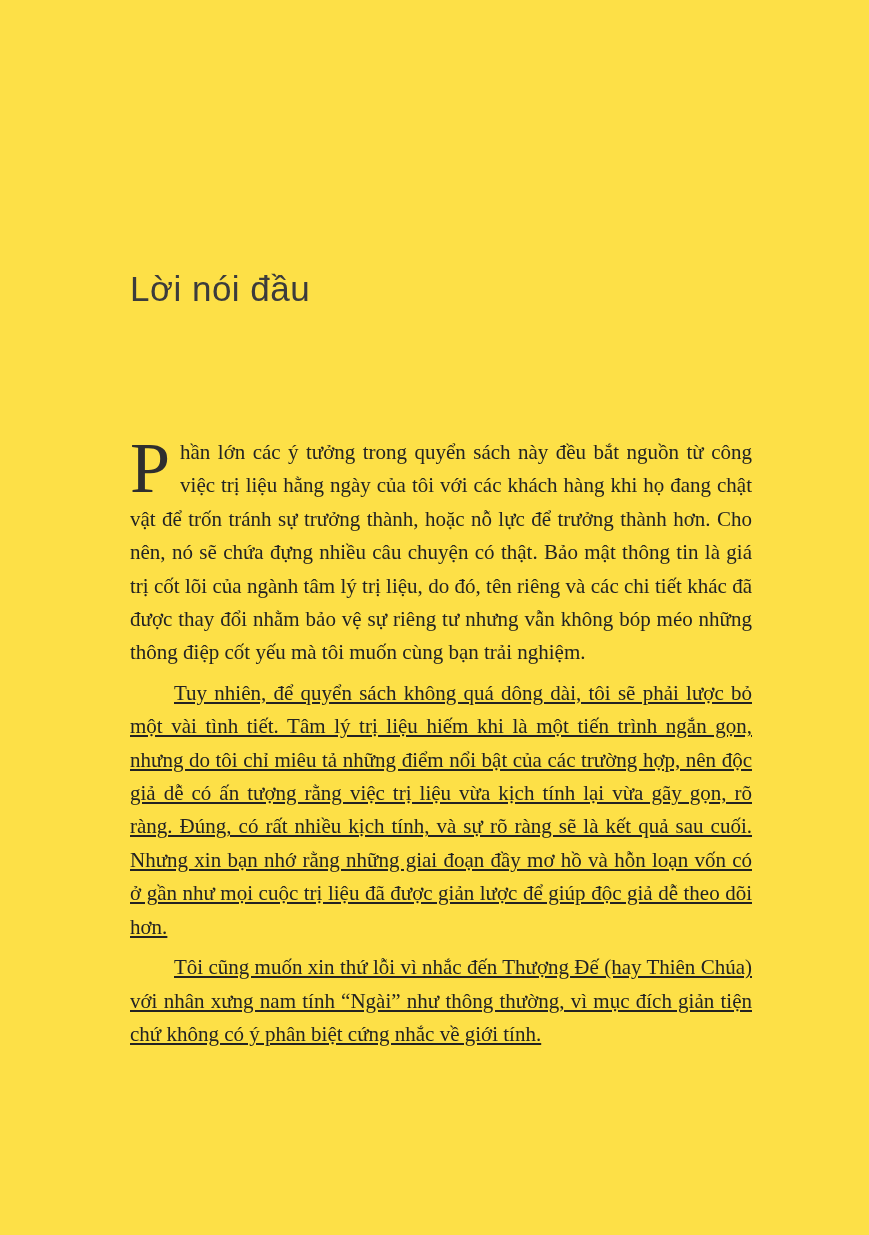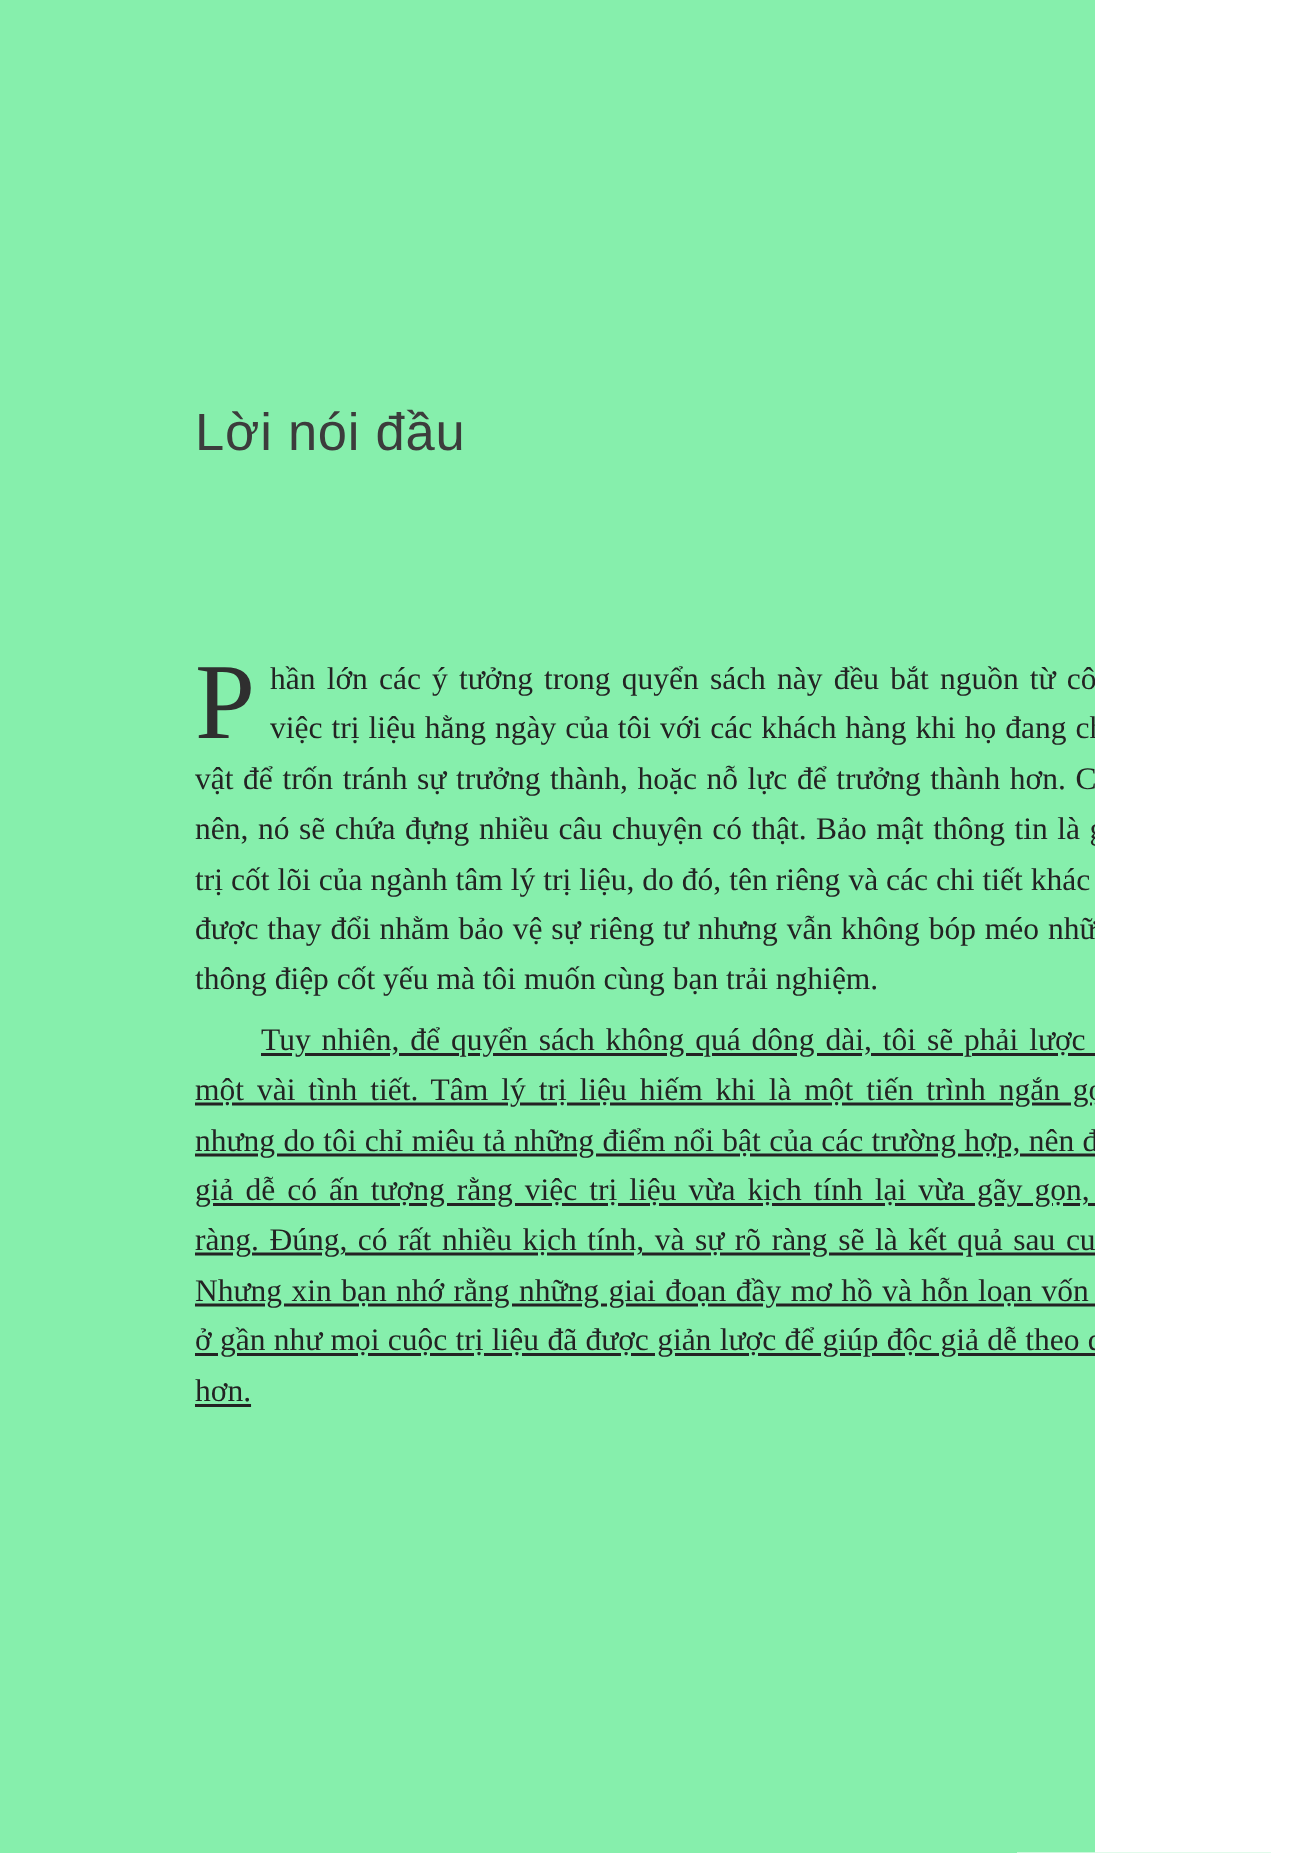--- a/index.html
+++ b/index.html
@@ -2,23 +2,23 @@
 <html><head>
 <meta charset="utf-8">
 <style>
   html, body {
     margin: 0;
     padding: 0;
     background: #ffffff;
   }
   .page {
     position: relative;
-    width: 730px;
+    width: 869px;
     height: 1235px;
-    background: #86efac;
+    background: #fde047;
     overflow: hidden;
     font-family: "Liberation Serif", serif;
   }
   .title {
     position: absolute;
     left: 130px;
     top: 246px;
     font-family: "Liberation Sans", sans-serif;
     font-weight: 400;
     font-size: 35px;
@@ -57,14 +57,17 @@
 <div class="page">
   <h1 class="title">Lời nói đầu</h1>
 
   <div class="content">
     <p>
       <span class="dropcap">P</span><span>hần lớn các ý tưởng trong quyển sách này đều bắt nguồn từ công việc trị liệu hằng ngày của tôi với các khách hàng khi họ đang chật vật để trốn tránh sự trưởng thành, hoặc nỗ lực để trưởng thành hơn. Cho nên, nó sẽ chứa đựng nhiều câu chuyện có thật. Bảo mật thông tin là giá trị cốt lõi của ngành tâm lý trị liệu, do đó, tên riêng và các chi tiết khác đã được thay đổi nhằm bảo vệ sự riêng tư nhưng vẫn không bóp méo những thông điệp cốt yếu mà tôi muốn cùng bạn trải nghiệm.</span>
     </p>
     <p class="indent">
       <span>Tuy nhiên, để quyển sách không quá dông dài, tôi sẽ phải lược bỏ một vài tình tiết. Tâm lý trị liệu hiếm khi là một tiến trình ngắn gọn, nhưng do tôi chỉ miêu tả những điểm nổi bật của các trường hợp, nên độc giả dễ có ấn tượng rằng việc trị liệu vừa kịch tính lại vừa gãy gọn, rõ ràng. Đúng, có rất nhiều kịch tính, và sự rõ ràng sẽ là kết quả sau cuối. Nhưng xin bạn nhớ rằng những giai đoạn đầy mơ hồ và hỗn loạn vốn có ở gần như mọi cuộc trị liệu đã được giản lược để giúp độc giả dễ theo dõi hơn.</span>
     </p>
+    <p class="indent">
+      <span>Tôi cũng muốn xin thứ lỗi vì nhắc đến Thượng Đế (hay Thiên Chúa) với nhân xưng nam tính “Ngài” như thông thường, vì mục đích giản tiện chứ không có ý phân biệt cứng nhắc về giới tính.</span>
+    </p>
   </div>
 </div>
 
 </body></html>

